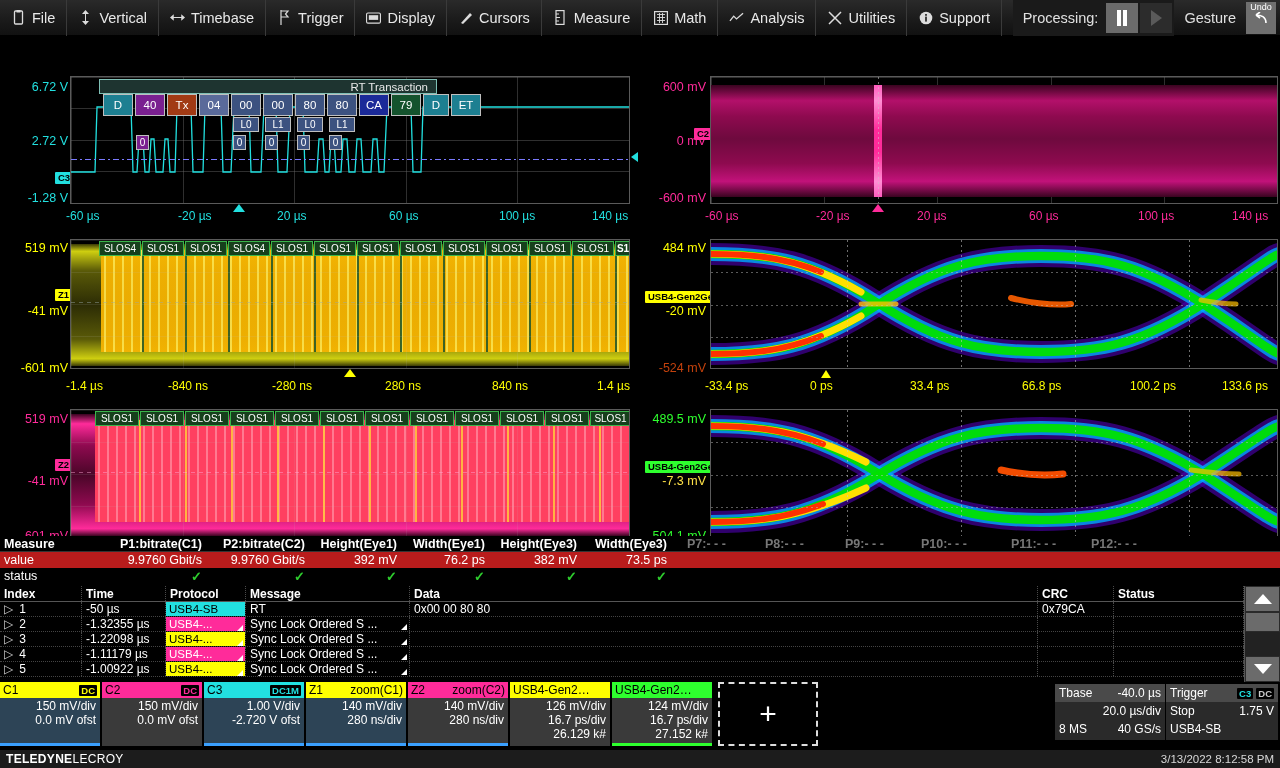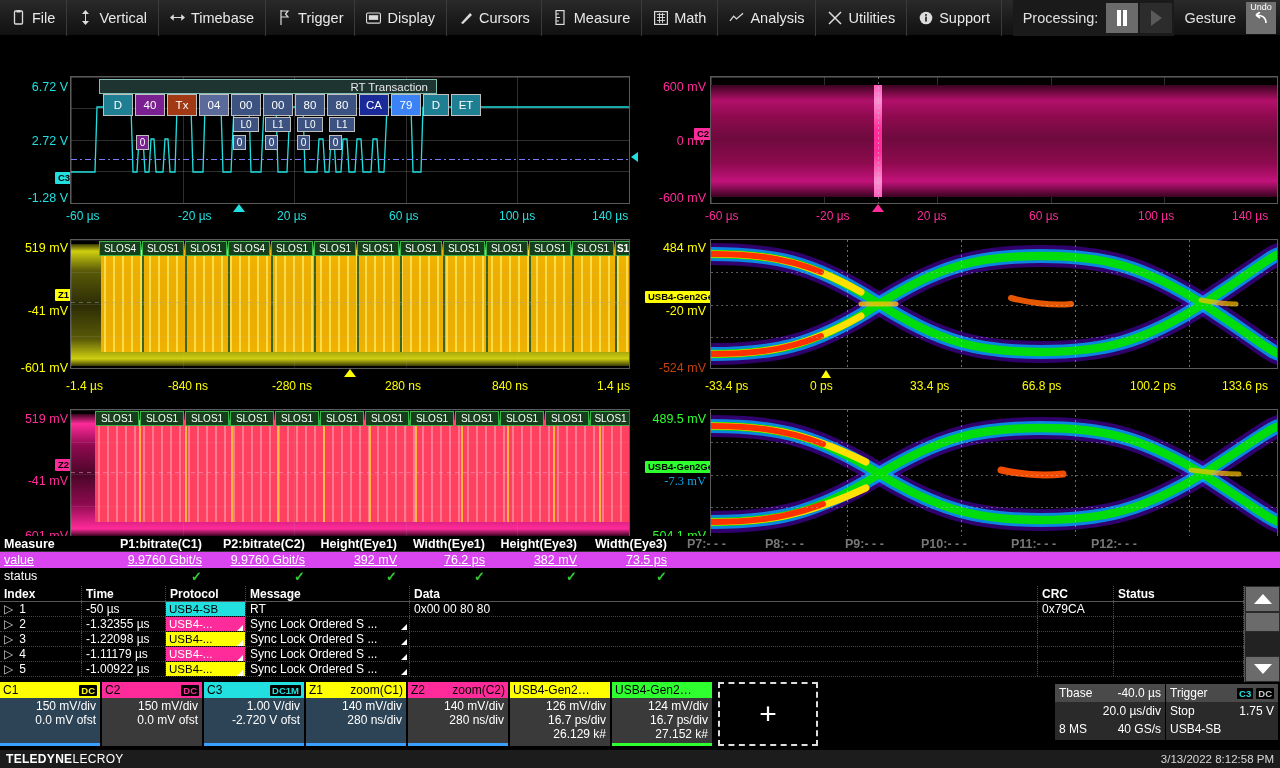--- a/index.html
+++ b/index.html
@@ -324,21 +324,21 @@
           </div>
         <div class="dbox" style="left:196px;width:30px;background:#3c5280;">
             <span>80</span>
           </div>
         <div class="dbox" style="left:228px;width:30px;background:#3c5280;">
             <span>80</span>
           </div>
         <div class="dbox" style="left:260px;width:30px;background:#1b2a99;">
             <span>CA</span>
           </div>
-        <div class="dbox" style="left:292px;width:30px;background:#3b82f6;">
+        <div class="dbox" style="left:292px;width:30px;background:#14532d;">
             <span>79</span>
           </div>
         <div class="dbox" style="left:324px;width:26px;background:#1d7f91;">
             <span>D</span>
           </div>
         <div class="dbox" style="left:352px;width:30px;background:#1d7f91;">
             <span>ET</span>
           </div>
 
         <div class="dbox2" style="left:134px;top:23px;width:26px;background:#3c5280;">
@@ -587,21 +587,21 @@
     <div class="xlab" style="left:66px;  top:510px; color:#ff2b9a;">-1.4 µs</div>
     <div class="xlab" style="left:168px; top:510px; color:#ff2b9a;">-840 ns</div>
     <div class="xlab" style="left:272px; top:510px; color:#ff2b9a;">-280 ns</div>
     <div class="xlab" style="left:385px; top:510px; color:#ff2b9a;">280 ns</div>
     <div class="xlab" style="left:492px; top:510px; color:#ff2b9a;">840 ns</div>
     <div class="xlab" style="left:597px; top:510px; color:#ff2b9a;">1.4 µs</div>
   </div>
 
   <div class="grid-block">
     <div class="ylab" style="left:632px; top:376px; width:74px; color:#2eff2e;">489.5 mV</div>
-    <div class="ylab" style="left:632px; top:438px; width:74px; color:#0ea5e9;font-family:Liberation Serif, serif;">-7.3 mV</div>
+    <div class="ylab" style="left:632px; top:438px; width:74px; color:#fde047;">-7.3 mV</div>
     <div class="ylab" style="left:632px; top:493px; width:74px; color:#2eff2e;">-504.1 mV</div>
     <div class="chantag" style="left:645px; top:425px; background:#2eff2e; color:#000;">USB4-Gen2Ge</div>
 
     <div class="plot" style="left:710px; top:373px; width:568px; height:130px;">
       <svg width="568" height="130" style="position:absolute;left:0;top:0">
         <g stroke-linecap="round" fill="none">
           <path d="M0 16 C60 16 100 22 165 62 C230 102 270 110 330 110 C390 110 430 102 495 62 C550 26 560 18 568 16" stroke="#4a00a8" stroke-width="22" opacity=".65"></path>
           <path d="M0 112 C60 112 100 106 165 66 C230 26 270 18 330 18 C390 18 430 26 495 66 C550 102 560 110 568 112" stroke="#4a00a8" stroke-width="22" opacity=".65"></path>
           <path d="M0 16 C60 16 100 22 165 62 C230 102 270 110 330 110 C390 110 430 102 495 62 C550 26 560 18 568 16" stroke="#00a8ff" stroke-width="14" opacity=".8"></path>
           <path d="M0 112 C60 112 100 106 165 66 C230 26 270 18 330 18 C390 18 430 26 495 66 C550 102 560 110 568 112" stroke="#00a8ff" stroke-width="14" opacity=".8"></path>
@@ -643,21 +643,21 @@
     <div class="mcell" style="width:88px">Width(Eye1)</div>
     <div class="mcell" style="width:92px">Height(Eye3)</div>
     <div class="mcell" style="width:90px">Width(Eye3)</div>
     <div class="mcell dimcell" style="width:78px;text-align:left;padding-left:14px">P7:- - -</div>
     <div class="mcell dimcell" style="width:80px;text-align:left;padding-left:14px">P8:- - -</div>
     <div class="mcell dimcell" style="width:80px;text-align:left;padding-left:14px">P9:- - -</div>
     <div class="mcell dimcell" style="width:86px;text-align:left;padding-left:10px">P10:- - -</div>
     <div class="mcell dimcell" style="width:80px;text-align:left;padding-left:14px">P11:- - -</div>
     <div class="mcell dimcell" style="width:80px;text-align:left;padding-left:14px">P12:- - -</div>
   </div>
-  <div class="mrow" style="background:#d946ef;text-decoration:underline;">
+  <div class="mrow" style="background:#b91c1c;">
     <div class="mlabel">value</div>
     <div class="mcell" style="width:103px">9.9760 Gbit/s</div>
     <div class="mcell" style="width:103px">9.9760 Gbit/s</div>
     <div class="mcell" style="width:92px">392 mV</div>
     <div class="mcell" style="width:88px">76.2 ps</div>
     <div class="mcell" style="width:92px">382 mV</div>
     <div class="mcell" style="width:90px">73.5 ps</div>
   </div>
   <div class="mrow">
     <div class="mlabel">status</div>

